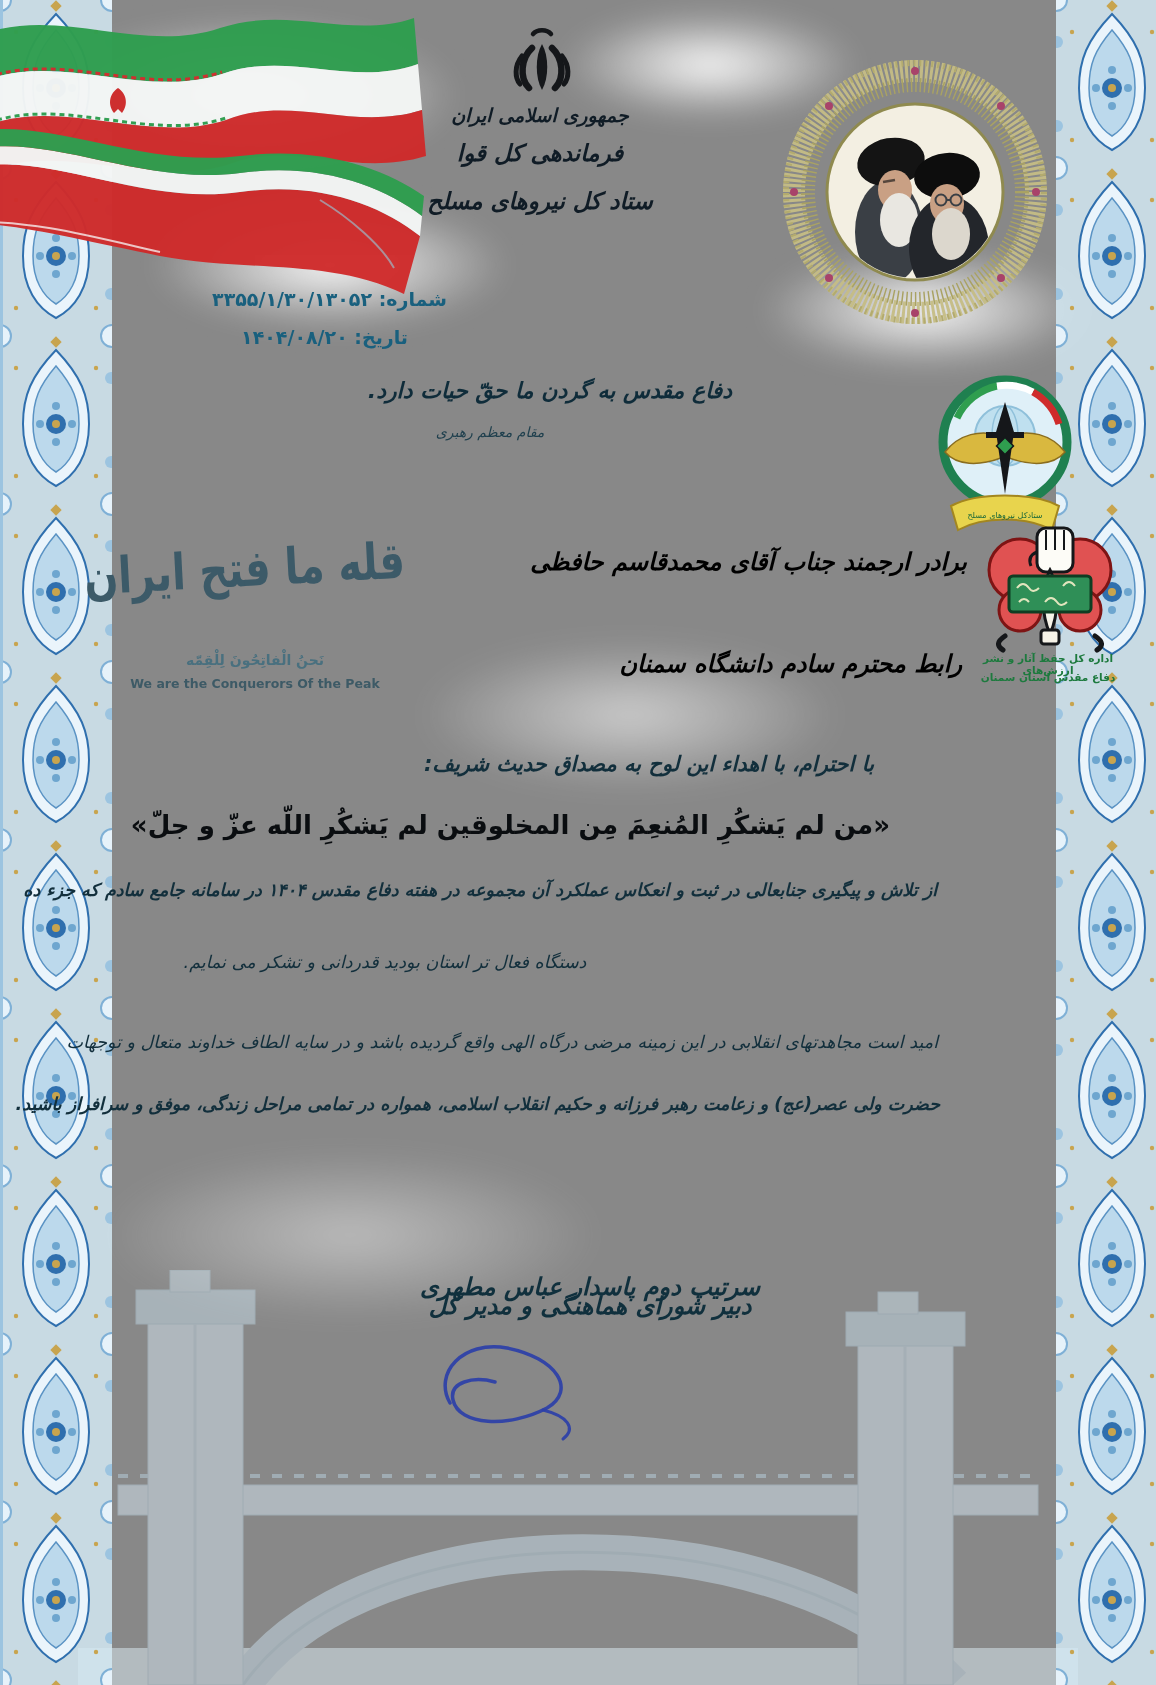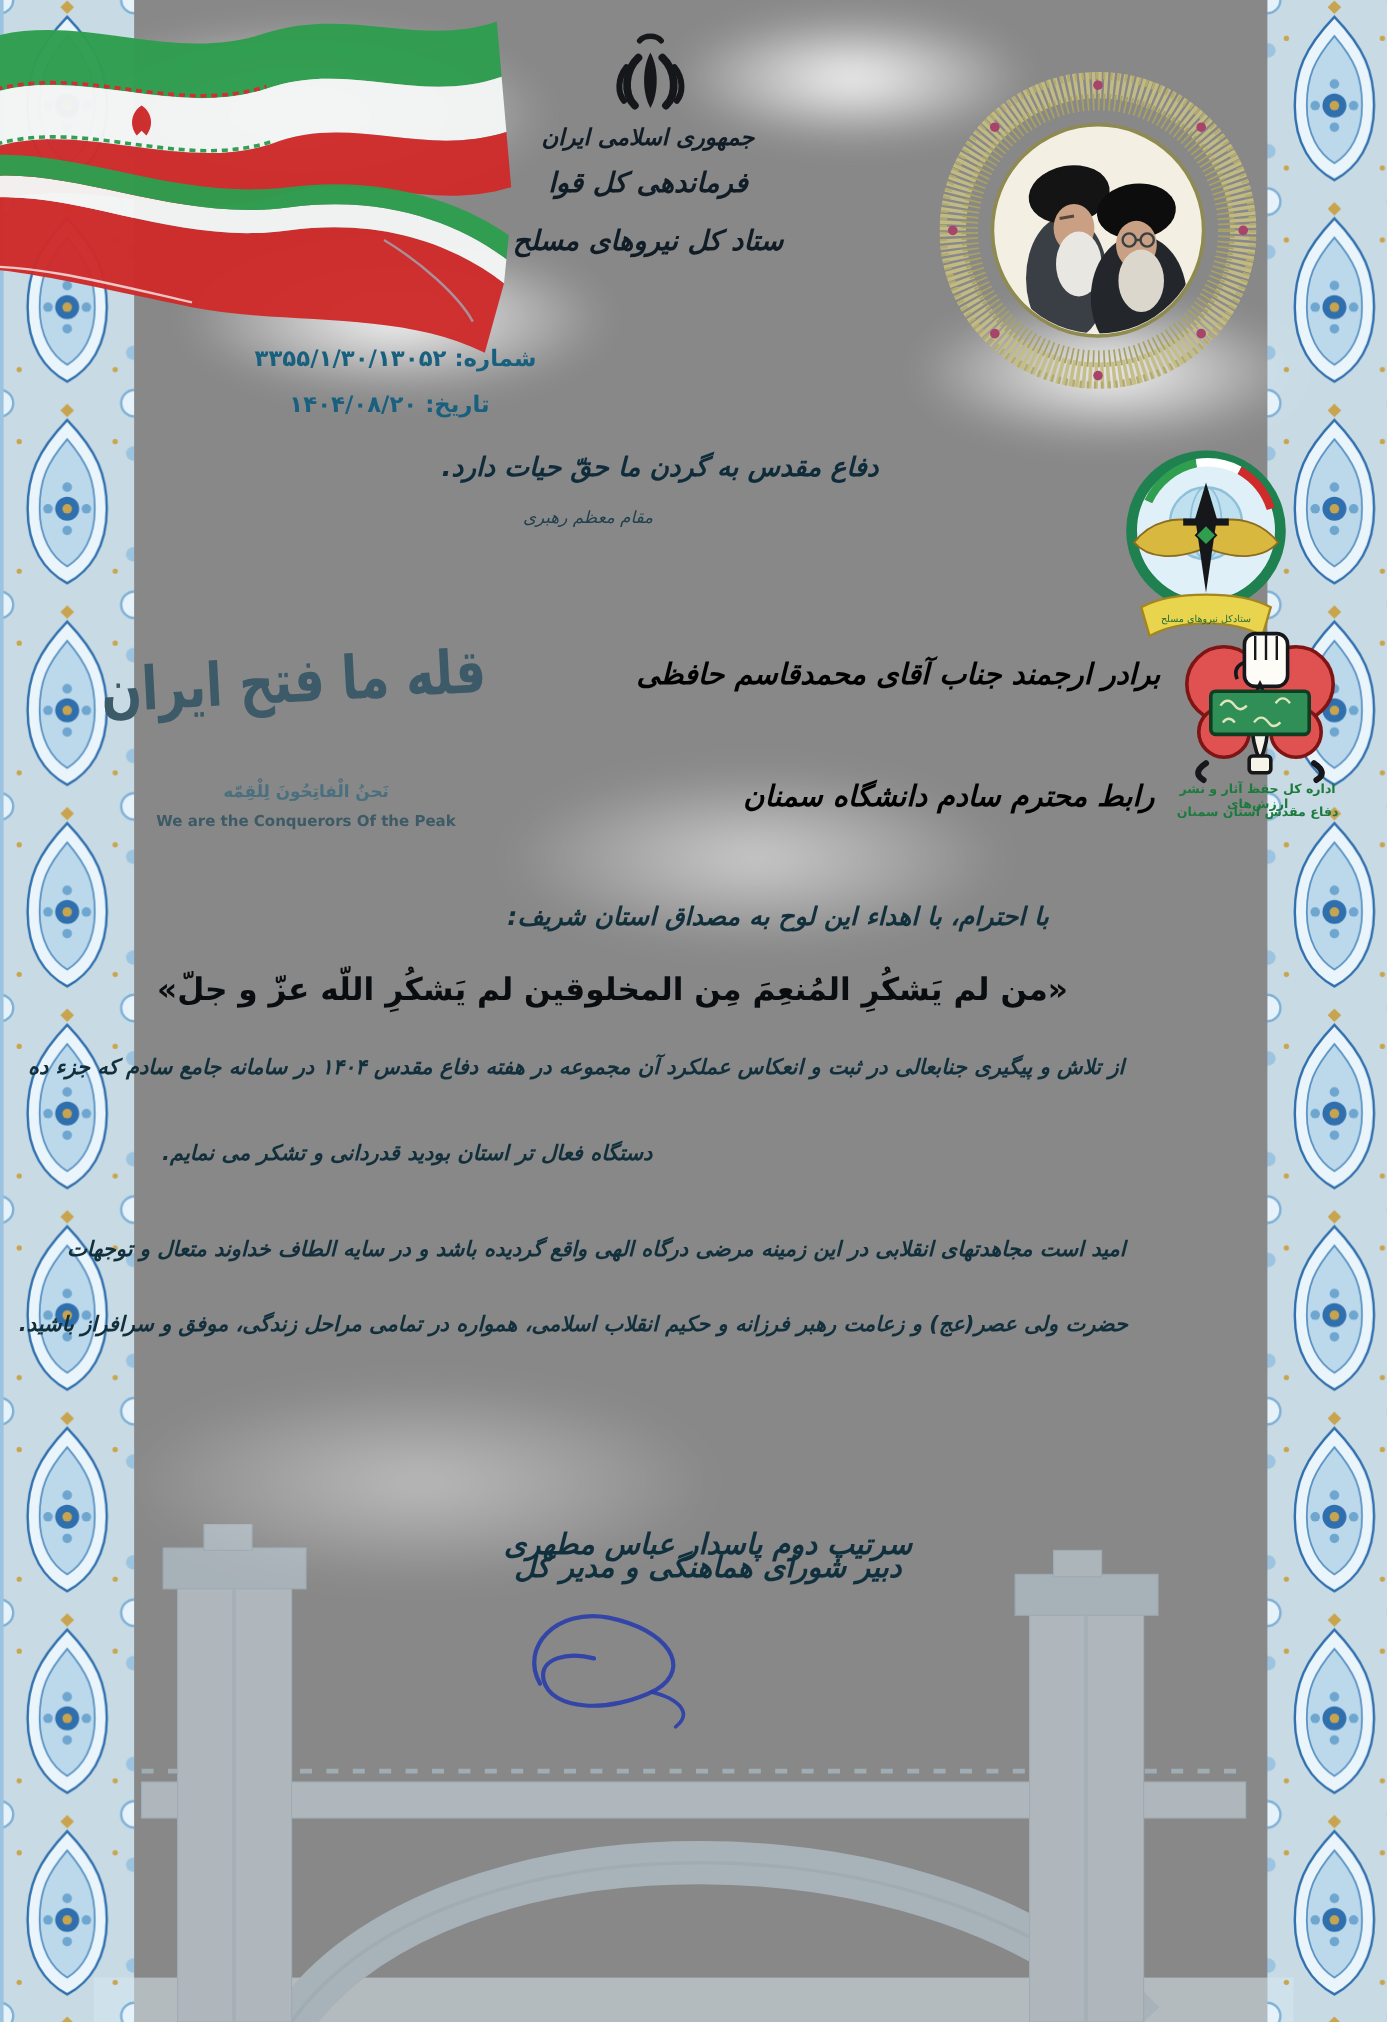--- a/index.html
+++ b/index.html
@@ -223,25 +223,25 @@
   <div class="green-org" style="top:652px;">اداره کل حفظ آثار و نشر ارزش‌های</div>
   <div class="green-org" style="top:671px;">دفاع مقدس استان سمنان</div>
 
   <div class="slogan-big" style="top:545px;">قله ما فتح ایران</div>
   <div class="slogan-ar" style="top:652px;">نَحنُ الْفاتِحُونَ لِلْقِمّه</div>
   <div class="slogan-en" style="top:676px;">We are the Conquerors Of the Peak</div>
 
   <div class="recipient" style="top:548px;right:201px;">برادر ارجمند جناب آقای محمدقاسم حافظی</div>
   <div class="recipient" style="top:650px;right:206px;">رابط محترم سادم دانشگاه سمنان</div>
 
-  <div class="bodyline" style="top:752px;right:294px;font-size:21px;font-weight:bold;">با احترام، با اهداء این لوح به مصداق استان شریف:</div>
+  <div class="bodyline" style="top:752px;right:294px;font-size:21px;font-weight:bold;">با احترام، با اهداء این لوح به مصداق حدیث شریف:</div>
   <div class="hadith" style="top:810px;">«من لم یَشکُرِ المُنعِمَ مِن المخلوقین لم یَشکُرِ اللّه عزّ و جلّ»</div>
   <div class="bodyline" style="top:880px;right:231px;font-size:17.5px;font-weight:bold;">از تلاش و پیگیری جنابعالی در ثبت و انعکاس عملکرد آن مجموعه در هفته دفاع مقدس ۱۴۰۴ در سامانه جامع سادم که جزء ده</div>
-  <div class="bodyline" style="top:952px;left:135px;width:500px;text-align:left;font-size:17.5px;font-weight:bold;">دستگاه فعال تر استان بودید قدردانی و تشکر می نمایم.</div>
-  <div class="bodyline" style="top:1032px;right:230px;font-size:17.5px;font-weight:bold;">امید است مجاهدتهای انقلابی در این زمینه مرضی درگاه الهی واقع گردیده باشد و در سایه الطاف خداوند متعال و توجهات</div>
+  <div class="bodyline" style="top:952px;left:135px;width:500px;text-align:center;font-size:17.5px;font-weight:normal;">دستگاه فعال تر استان بودید قدردانی و تشکر می نمایم.</div>
+  <div class="bodyline" style="top:1032px;right:230px;font-size:17.5px;font-weight:normal;">امید است مجاهدتهای انقلابی در این زمینه مرضی درگاه الهی واقع گردیده باشد و در سایه الطاف خداوند متعال و توجهات</div>
   <div class="bodyline" style="top:1094px;right:228px;font-size:17.5px;font-weight:bold;">حضرت ولی عصر(عج) و زعامت رهبر فرزانه و حکیم انقلاب اسلامی، همواره در تمامی مراحل زندگی، موفق و سرافراز باشید.</div>
 
   <div class="sig" style="top:1273px;font-size:24px;text-align:center;">سرتیپ دوم پاسدار عباس مطهری</div>
   <div class="sig" style="top:1292px;font-size:24px;">دبیر شورای هماهنگی و مدیر کل</div>
   <svg class="abs" style="left:425px;top:1318px;" width="170" height="130" viewBox="0 0 170 130">
     <path d="M25,85 C8,55 38,22 82,30 C132,40 152,72 122,90 C84,110 34,108 28,82 C24,64 48,58 70,64" fill="none" stroke="#2b3fa8" stroke-width="3.5" stroke-linecap="round" opacity=".92"></path>
     <path d="M118,92 C142,98 152,110 138,121" fill="none" stroke="#2b3fa8" stroke-width="3" stroke-linecap="round" opacity=".92"></path>
   </svg>
 
 </div>

